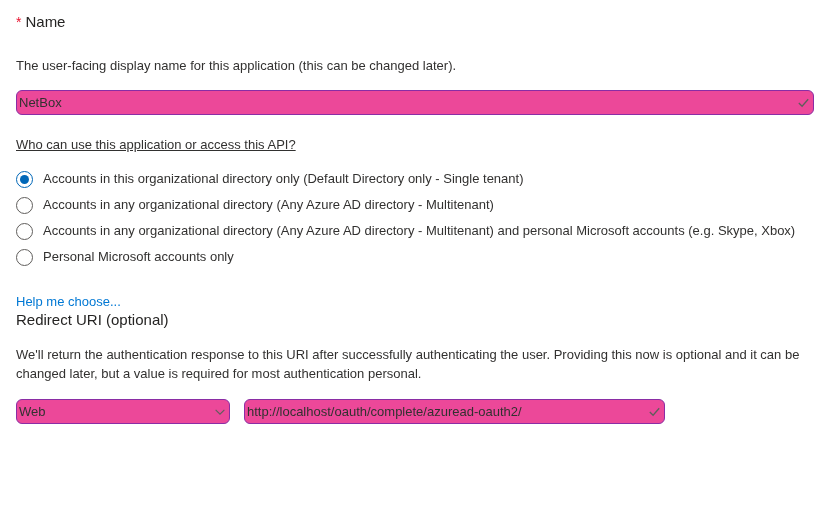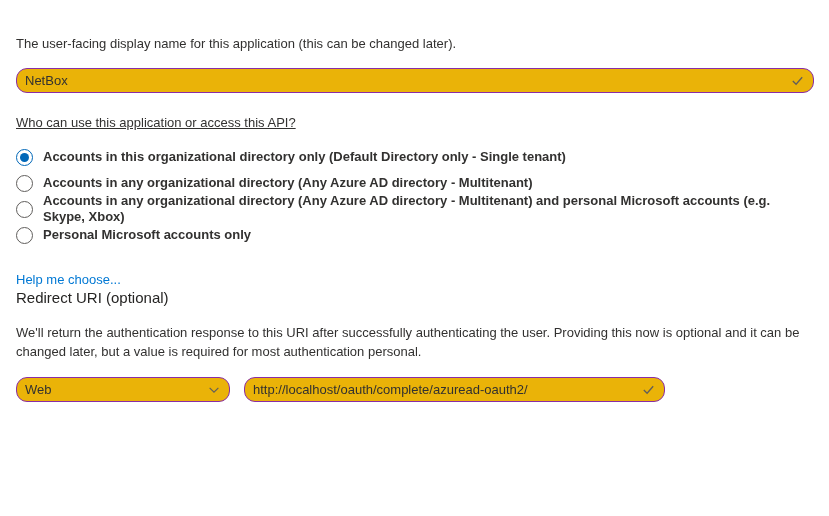--- a/index.html
+++ b/index.html
@@ -29,42 +29,42 @@
     margin: 0;
   }
 
   
   .name-heading { margin-top: 2px; }
   .name-desc { margin-top: 24px; }
   .input-box {
     display: flex;
     align-items: center;
     border: 1px solid #8a2da5;
-    border-radius: 11px;
+    border-radius: 6px;
     height: 25px;
-    padding: 0 8px;
-    background: #eab308;
+    padding: 0 2px;
+    background: #ec4899;
   }
   .name-input-box { margin-top: 15px; width: 798px; }
   .input-box input {
     border: none; outline: none;
     flex: 1 1 auto;
     font-family: "Liberation Sans", sans-serif;
     font-size: 13px;
     color: #323130;
     padding: 0;
     background: transparent;
     min-width: 0;
   }
   .check-icon { flex: 0 0 auto; width: 15px; height: 15px; margin-left: 6px; }
 
   
   .sat-heading { margin-top: 43px; }
   .sat-question { margin-top: 20px; text-decoration: underline; }
-  .radio-group { margin-top: 12px; font-weight: bold; }
+  .radio-group { margin-top: 12px; }
   .radio-row {
     display: flex;
     align-items: center;
     height: 26px;
     cursor: pointer;
   }
   .radio-circle {
     flex: 0 0 auto;
     width: 17px; height: 17px;
     border: 1px solid #605e5c;
@@ -106,20 +106,21 @@
   .platform-select .select-value { font-size: 13px; color: #323130; }
   .chevron-icon { width: 14px; height: 14px; flex: 0 0 auto; }
   .uri-input-box { width: 421px; margin-left: 14px; }
 </style>
 </head>
 <body>
 
 <div class="page">
 
   
+  <h2 class="section-heading name-heading"><span class="required-marker">*</span><span>Name</span></h2>
 
   <p class="desc-text name-desc">The user-facing display name for this application (this can be changed later).</p>
 
   <div class="input-box name-input-box">
     <input type="text" value="NetBox" style="">
     <svg class="check-icon" viewBox="0 0 16 16">
       <path d="M3 8.5 L6.5 12 L13 4.5" fill="none" stroke="#605e5c" stroke-width="1.4"></path>
     </svg>
   </div>
 

